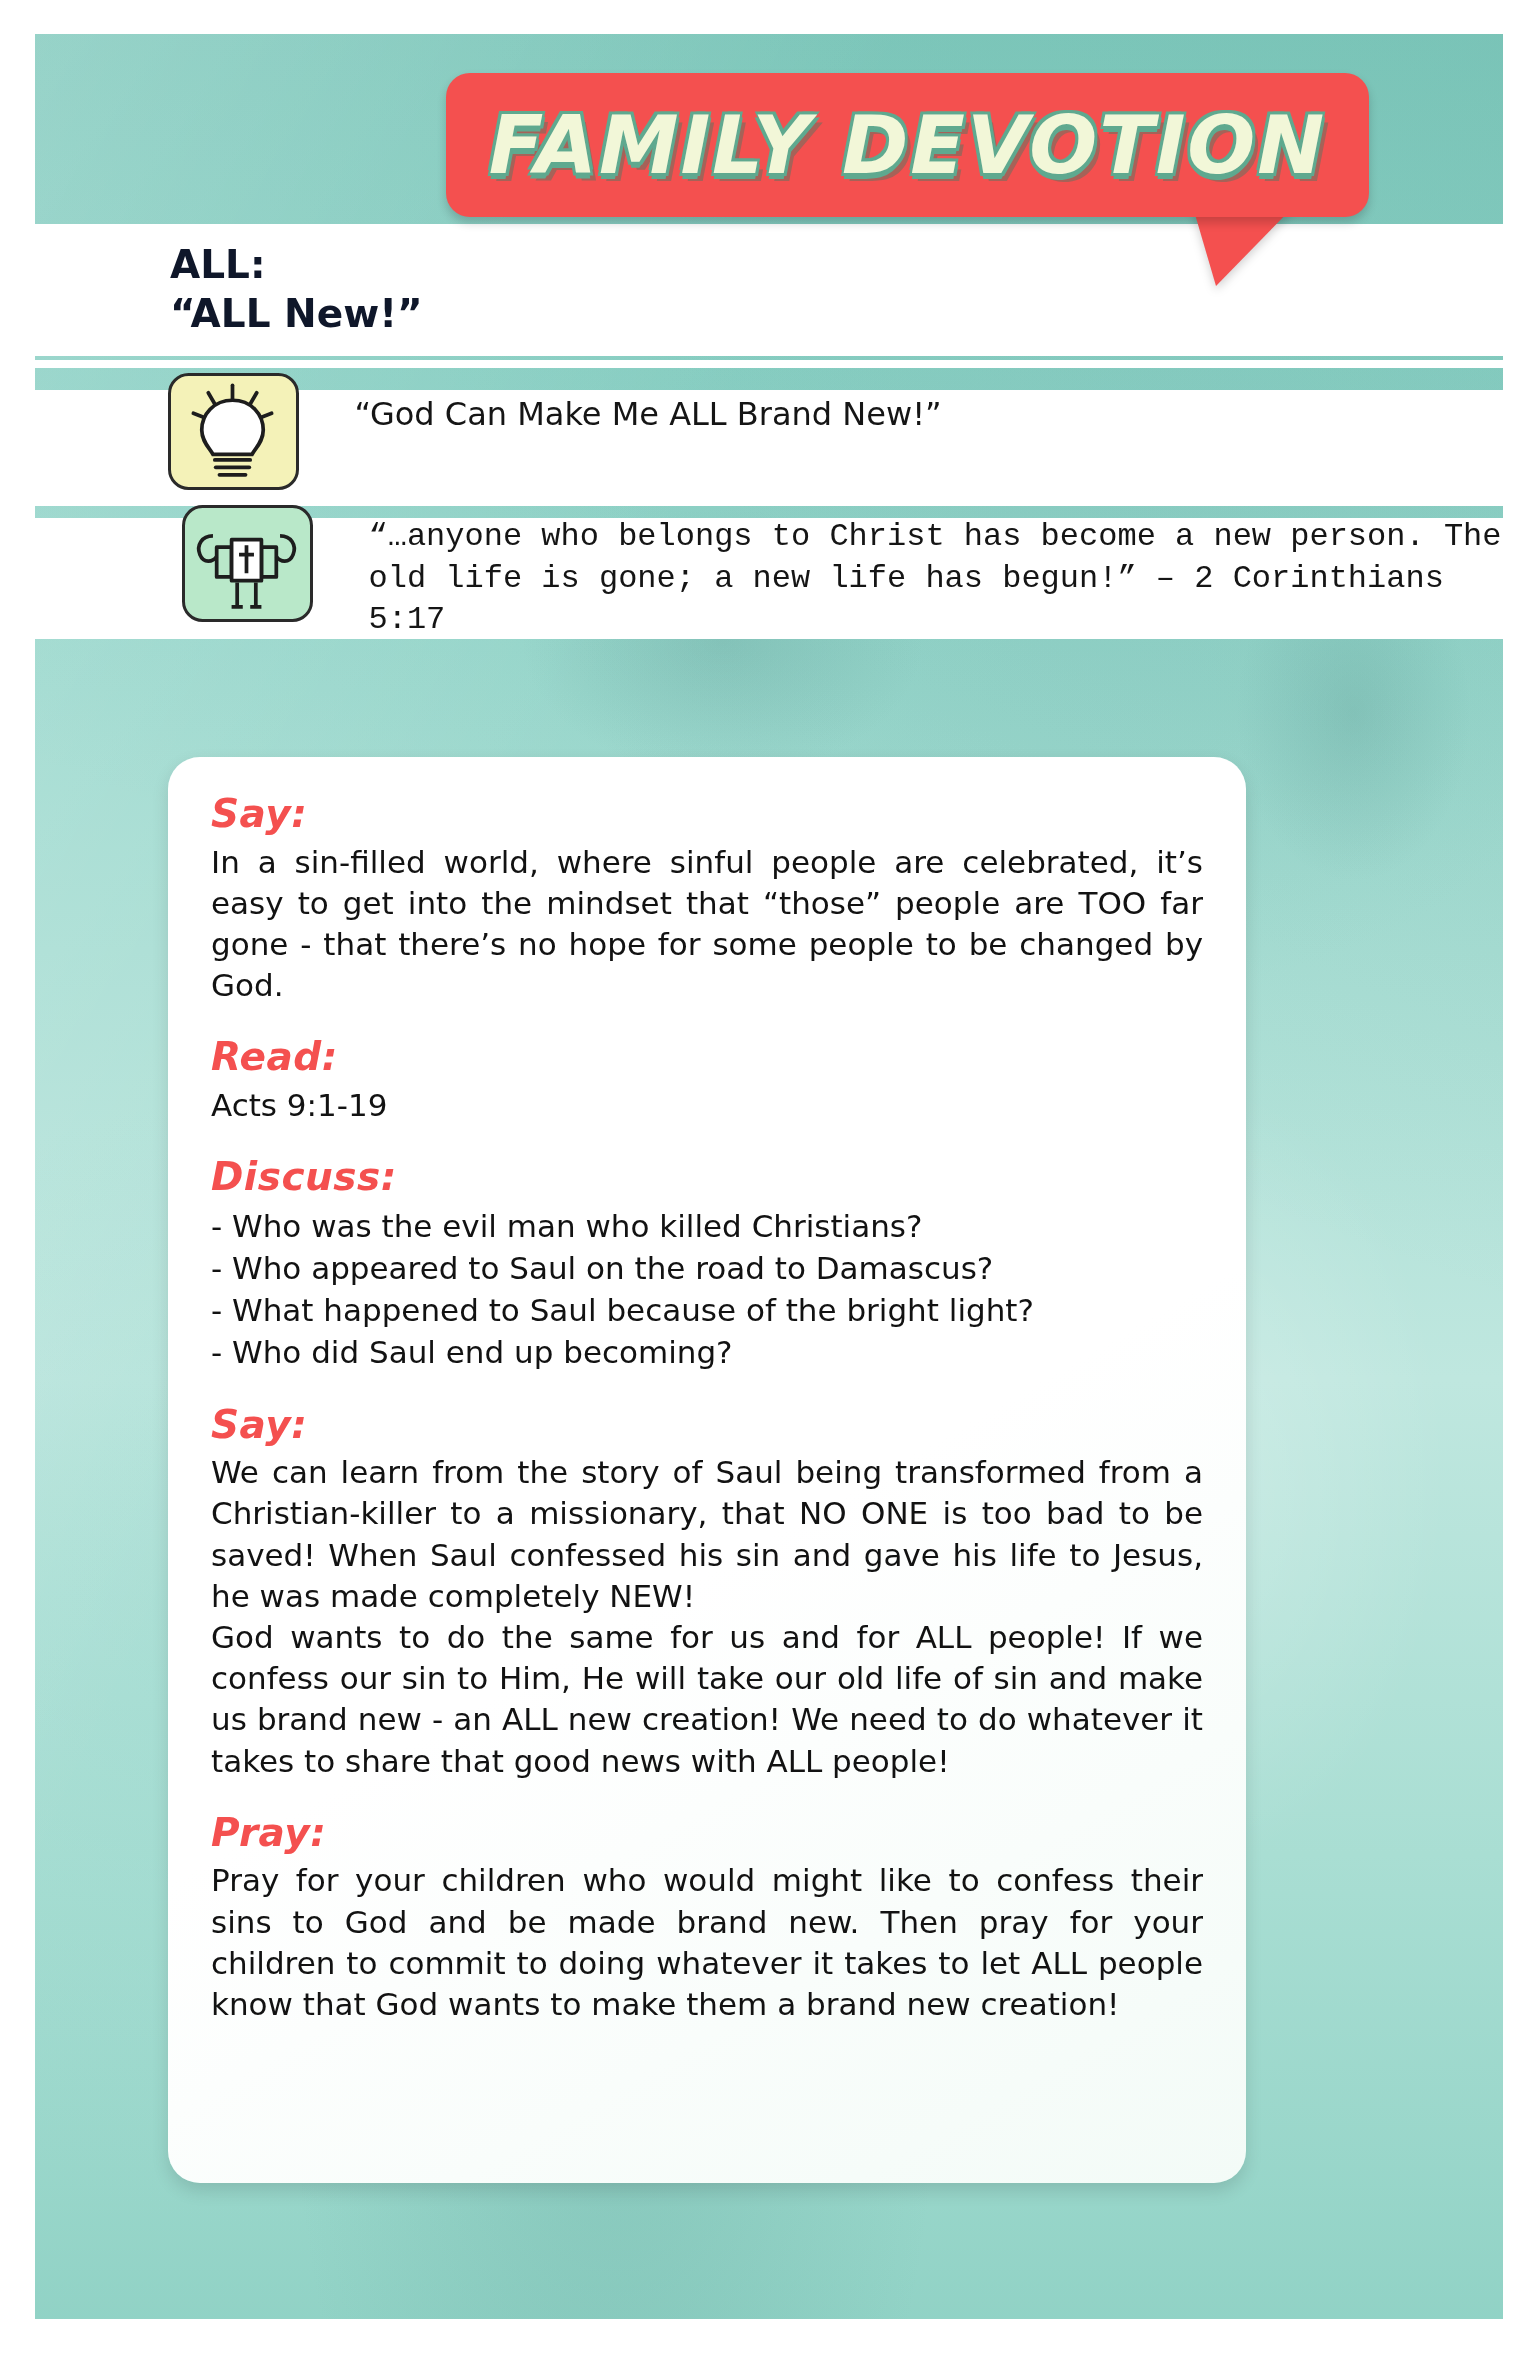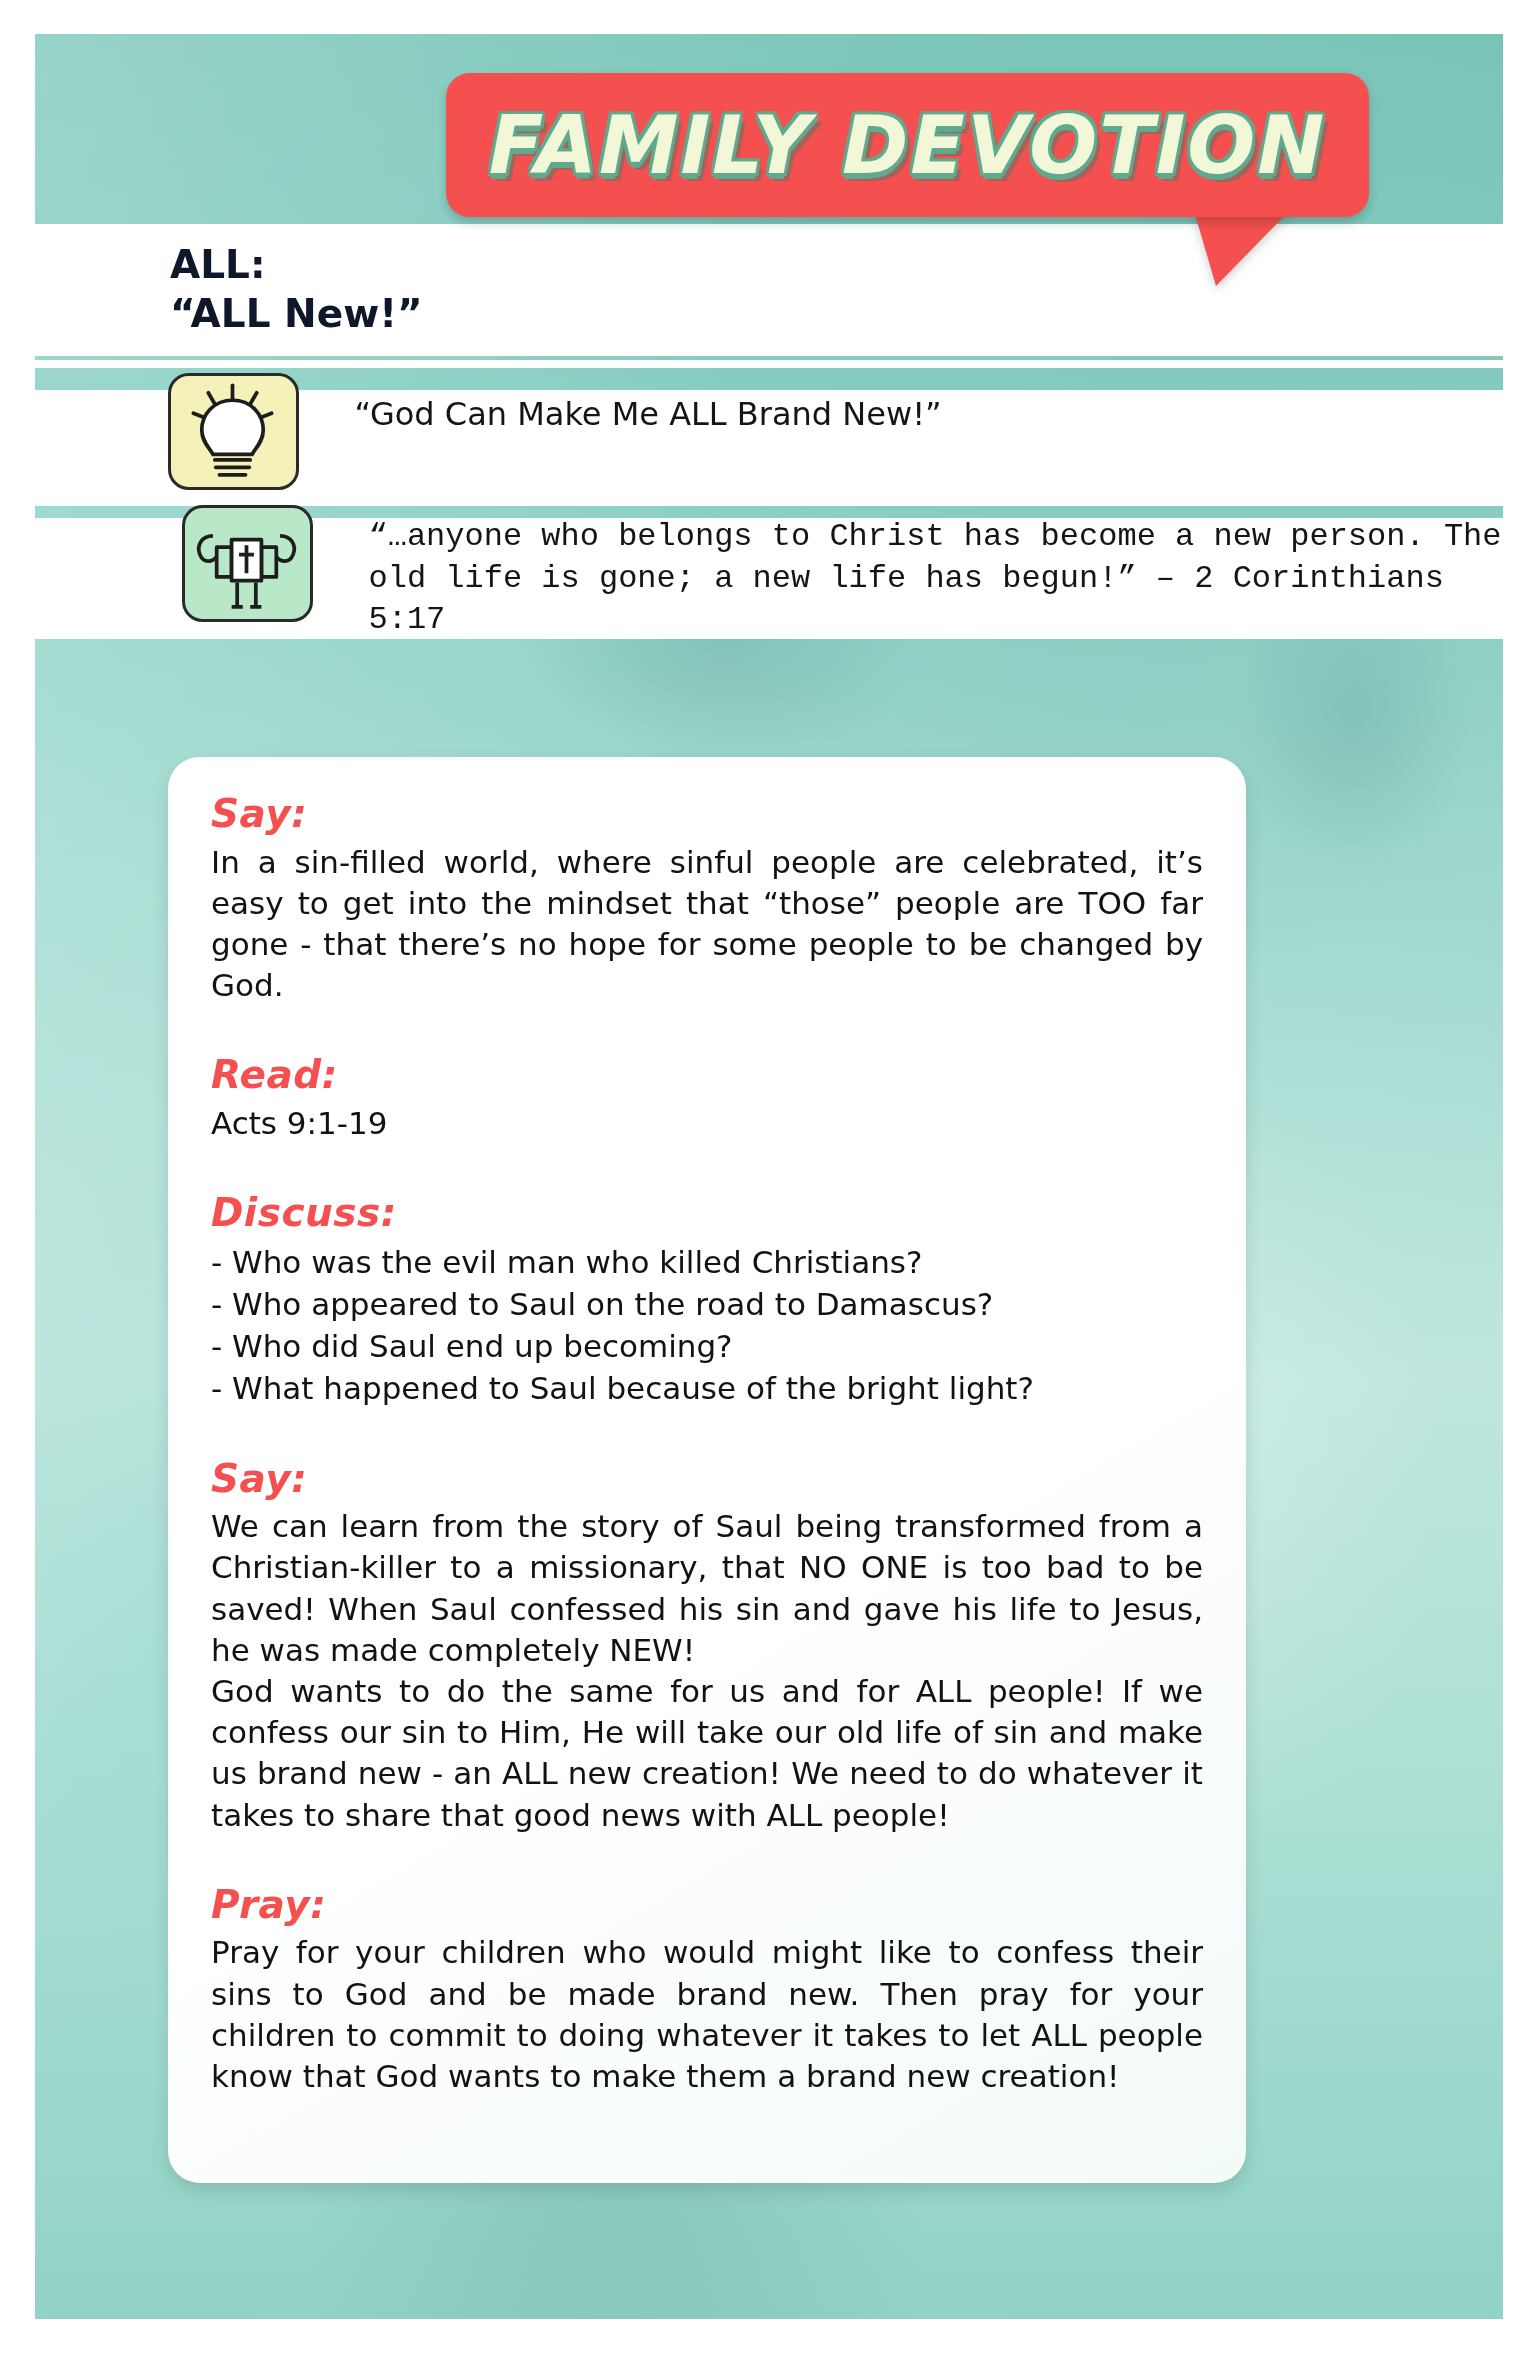--- a/index.html
+++ b/index.html
@@ -187,21 +187,21 @@
   }
   .sec-head {
     font-family: "DejaVu Sans", sans-serif;
     font-size: 39px;
     font-weight: bold;
     font-style: italic;
     color: #f4504f;
     margin: 0 0 5.6px 0;
     letter-spacing: 0.5px;
   }
-  .sec-head.spaced { margin-top: 46px; }
+  .sec-head.spaced { margin-top: 28px; }
   .body-text {
     font-size: 31px;
     line-height: 1.33;
     color: #121212;
     text-align: justify;
     margin: 0;
   }
   .body-text.left { text-align: left; }
   .body-text + .body-text { }
   .list-line {
@@ -276,22 +276,22 @@
 
   <h2 class="sec-head">Say:</h2>
   <p class="body-text">In a sin-filled world, where sinful people are celebrated, it’s easy to get into the mindset that “those” people are TOO far gone - that there’s no hope for some people to be changed by God.</p>
 
   <h2 class="sec-head spaced">Read:</h2>
   <p class="body-text left">Acts 9:1-19</p>
 
   <h2 class="sec-head spaced">Discuss:</h2>
   <p class="list-line">- Who was the evil man who killed Christians?</p>
   <p class="list-line">- Who appeared to Saul on the road to Damascus?</p>
+  <p class="list-line">- What happened to Saul because of the bright light?</p>
   <p class="list-line">- Who did Saul end up becoming?</p>
-  <p class="list-line">- What happened to Saul because of the bright light?</p>
 
   <h2 class="sec-head spaced">Say:</h2>
   <p class="body-text">We can learn from the story of Saul being transformed from a Christian-killer to a missionary, that NO ONE is too bad to be saved!  When Saul confessed his sin and gave his life to Jesus, he was made completely NEW!</p>
   <p class="body-text">God wants to do the same for us and for ALL people!  If we confess our sin to Him, He will take our old life of sin and make us brand new - an ALL new creation!  We need to do whatever it takes to share that good news with ALL people!</p>
 
   <h2 class="sec-head spaced">Pray:</h2>
   <p class="body-text">Pray for your children who would might like to confess their sins to God and be made brand new.  Then pray for your children to commit to doing whatever it takes to let ALL people know that God wants to make them a brand new creation!</p>
 </div>
 
 <div class="margin-top"></div>

